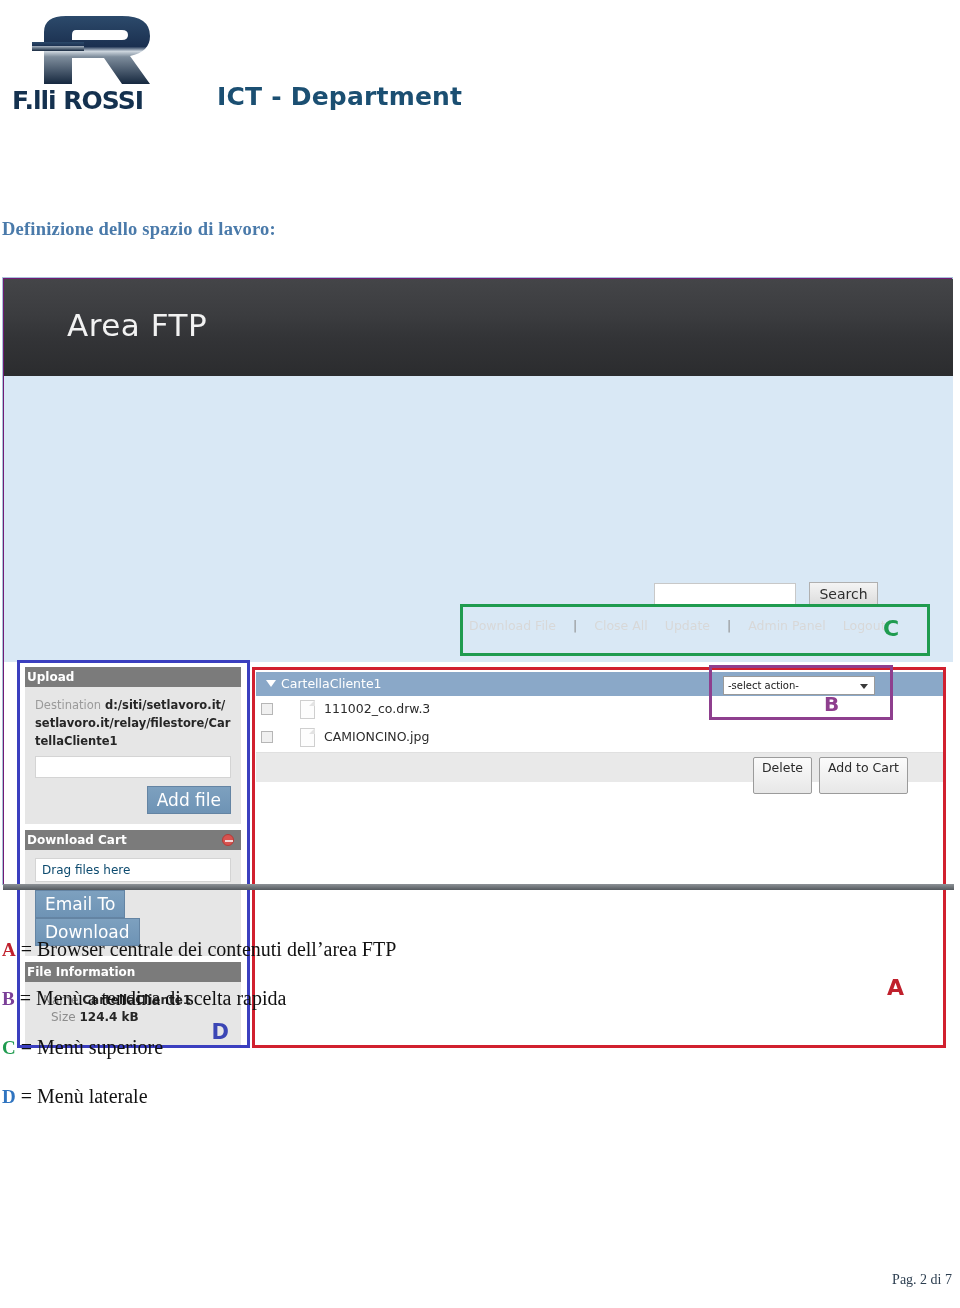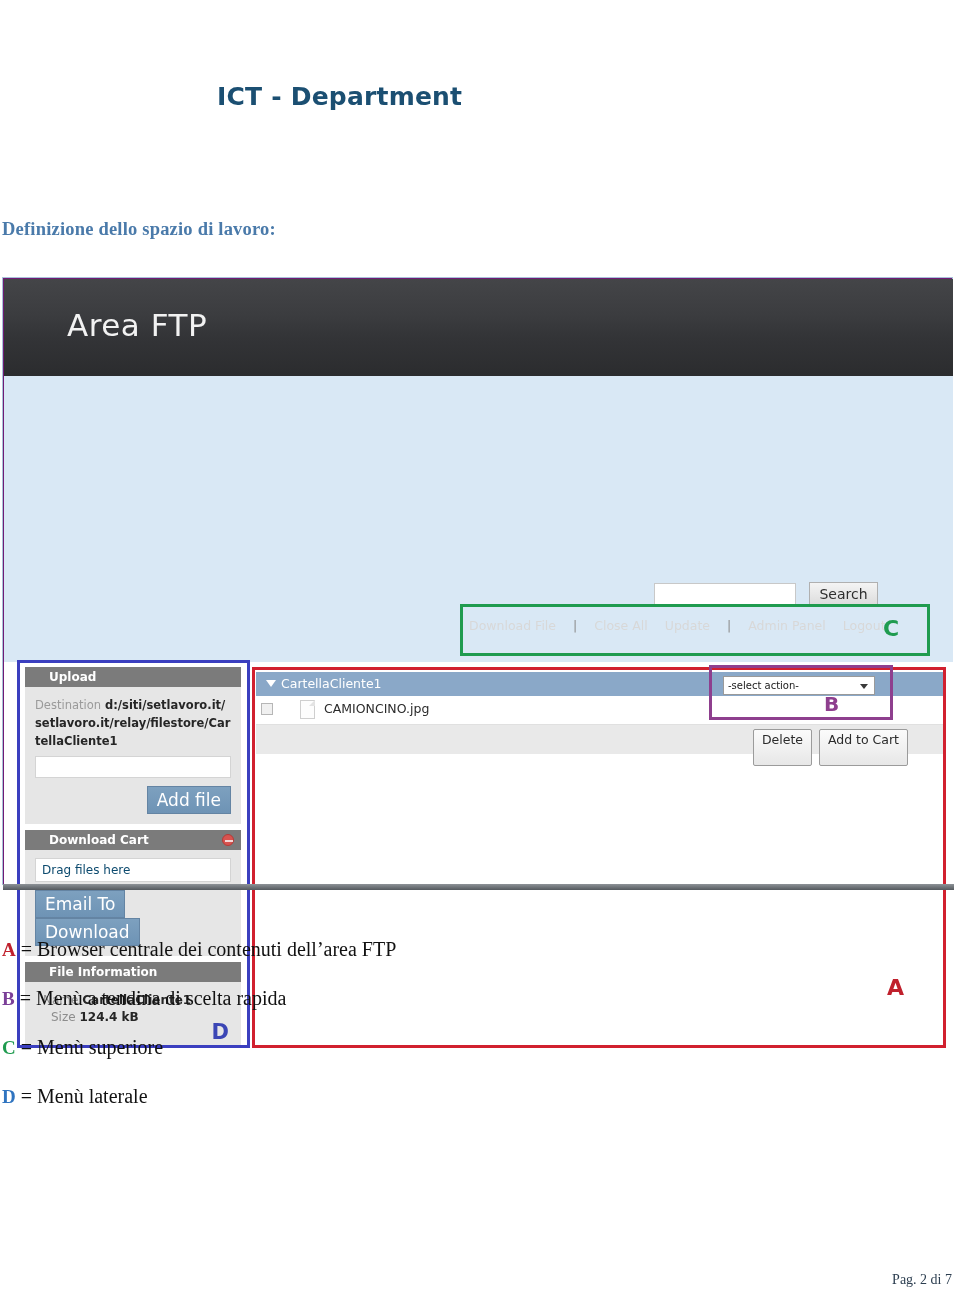--- a/index.html
+++ b/index.html
@@ -56,21 +56,21 @@
 
   
   .blueband { position: absolute; left: 1px; top: 98px; width: 949px; height: 286px;
      background: #d9e8f5; }
   .whitebelow { position:absolute; left:1px; top:384px; width:949px; height:222px; background:#ffffff; }
 
   
   .sidebar { position: absolute; left: 22px; top: 389px; width: 216px; }
   .panel-head { height: 20px; background: #7b7b7b;
      font-family:"DejaVu Sans", sans-serif; font-weight: bold; font-size: 12px; color: #ffffff;
-     line-height: 20px; padding-left: 24px; position: relative; }
+     line-height: 20px; padding-left: 2px; position: relative; }
   .panel-body { background: #e6e6e6; padding: 8px 10px 10px 10px; }
   .dest-label { font-family:"DejaVu Sans", sans-serif; font-size: 11.5px; color: #9a9a9a; }
   .dest-path { font-family:"DejaVu Sans", sans-serif; font-size: 11.5px; color: #262626;
      font-weight: bold; line-height: 14px; word-break: break-all; }
   .file-input { margin-top: 7px; height: 22px; background: #ffffff; border: 1px solid #d4d4d4; }
   .btn-blue { display:inline-block; background: linear-gradient(#7da0bf,#6e93b5);
      border: 1px solid #6484a3; color: #ffffff; font-family:"DejaVu Sans", sans-serif;
      font-size: 17px; padding: 3px 9px; text-align:center; }
   .row-right { text-align: right; margin-top: 8px; }
   .minus-icon { position:absolute; right: 7px; top: 4px; width: 12px; height: 12px;
@@ -155,20 +155,37 @@
   
   .footer { position: absolute; right: 8px; top: 1272px;
      font-family:"Liberation Serif", serif; font-size: 14px; color: #2c3e50; }
 </style>
 </head>
 <body>
 
 <div class="page">
 
   <div class="hdr">
+    <div class="logo">
+      <svg class="logo-mark" viewBox="0 0 150 78">
+        <defs>
+          <linearGradient id="g1" x1="0" y1="0" x2="0" y2="1">
+            <stop offset="0%" stop-color="#2c4a6b"></stop>
+            <stop offset="45%" stop-color="#1b3050"></stop>
+            <stop offset="52%" stop-color="#cdd6de"></stop>
+            <stop offset="60%" stop-color="#7e8d9c"></stop>
+            <stop offset="100%" stop-color="#16283f"></stop>
+          </linearGradient>
+        </defs>
+        <path d="M18 74 L18 22 Q18 6 40 6 L96 6 Q124 6 124 26 Q124 42 104 46 L124 74 L96 74 L78 48 L46 48 L46 74 Z
+                 M46 30 L96 30 Q102 30 102 25 Q102 20 96 20 L50 20 Q46 20 46 25 Z" fill="url(#g1)"></path>
+        <rect x="6" y="32" width="52" height="9" fill="url(#g1)"></rect>
+      </svg>
+      <div class="logo-word">F.lli ROSSI</div>
+    </div>
     <div class="dept">ICT - Department</div>
   </div>
 
   <div class="sect-title">Definizione dello spazio di lavoro:</div>
 
   <div class="shot">
     <div class="shot-inner">
 
       <div class="blueband"></div>
       <div class="whitebelow"></div>
@@ -236,20 +253,25 @@
     </div>
 
     <div class="browser">
       <div class="folder-bar">
         <span class="caret"></span>
         <span>CartellaCliente1</span>
       </div>
       <div class="file-row">
         <span class="cb"></span>
         <span class="fileicon"></span>
+        <span class="file-name">111002_co.drw.3</span>
+      </div>
+      <div class="file-row">
+        <span class="cb"></span>
+        <span class="fileicon"></span>
         <span class="file-name">CAMIONCINO.jpg</span>
       </div>
       <div class="actionbar">
         <span class="btn-gray btn-delete">Delete</span>
         <span class="btn-gray btn-cart">Add to Cart</span>
       </div>
     </div>
 
     <div class="select-action">
       <span>-select action-</span>

